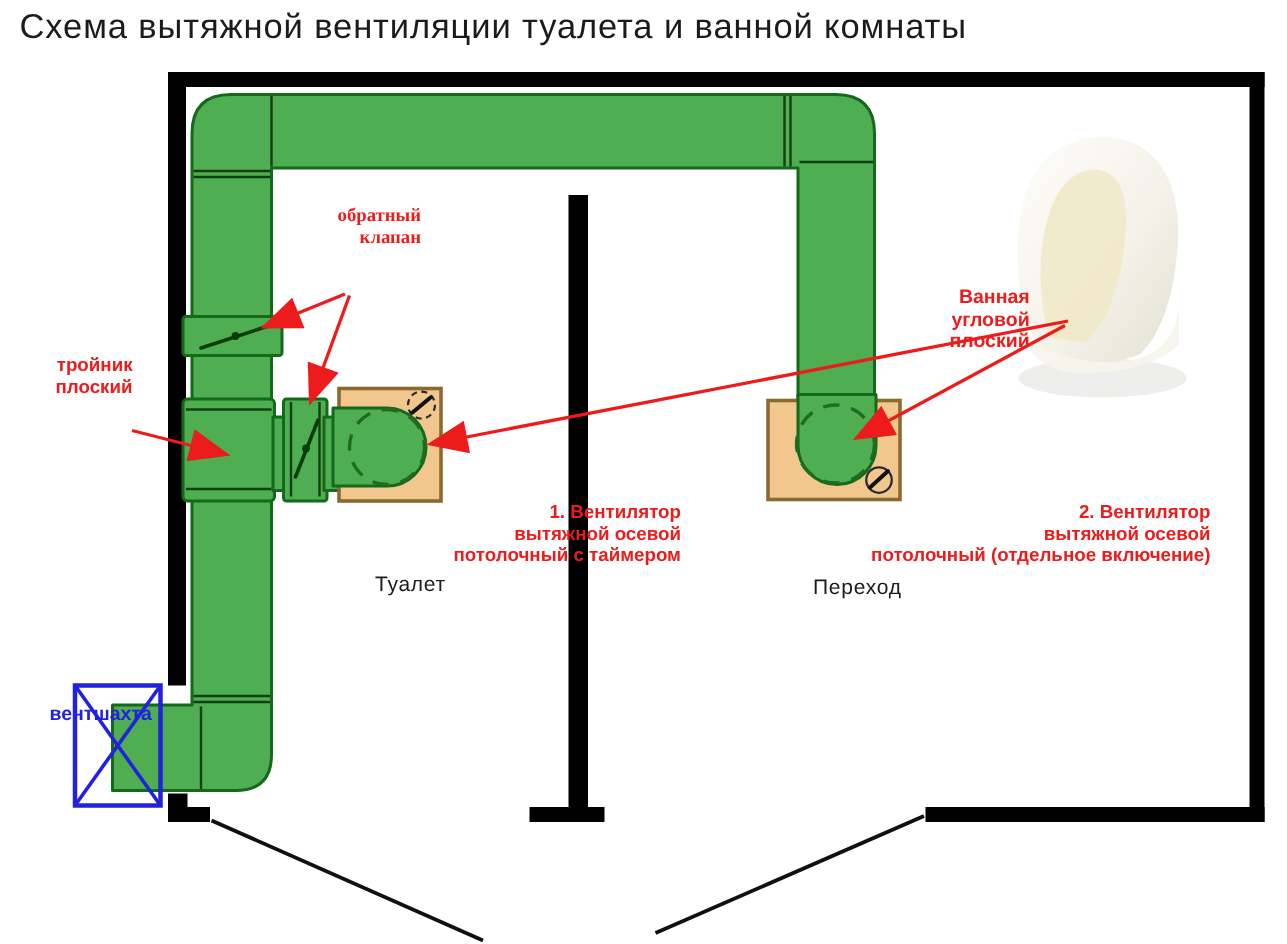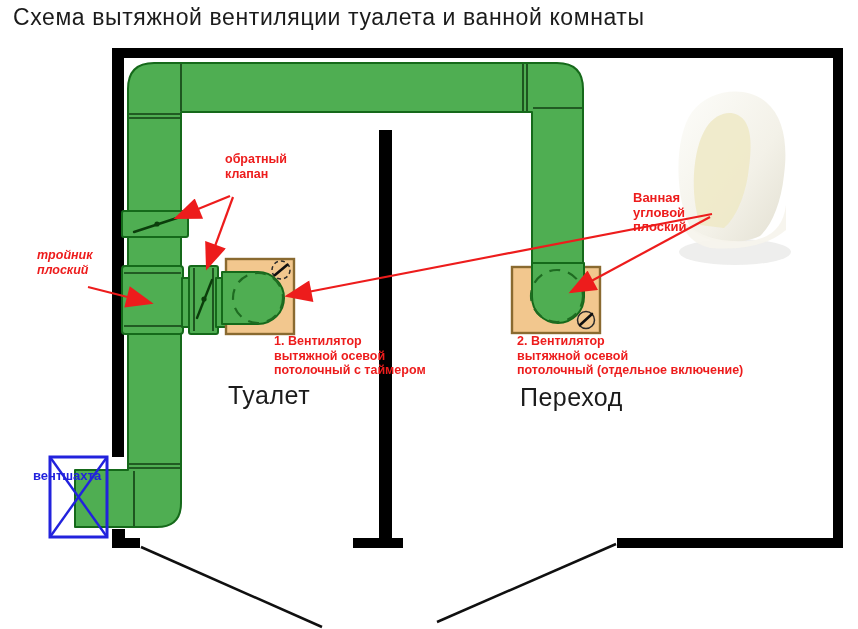--- a/index.html
+++ b/index.html
@@ -9,32 +9,32 @@
     --fan-box-brown:#8a6a30;
     --annotation-red:#ed1c1c;
     --shaft-blue:#2222dd;
     --wall-black:#000000;
   }
   html,body{margin:0;padding:0;}
   body{
     width:858px;height:629px;position:relative;background:#ffffff;
     font-family:"Liberation Sans", sans-serif;overflow:hidden;
   }
-  .stage{position:absolute;inset:0;width:684px;height:629px;}
+  .stage{position:absolute;inset:0;width:684px;height:629px;text-align:right;}
   svg.draw{position:absolute;left:0;top:0;width:858px;height:629px;}
   .lbl{position:absolute;white-space:pre-line;line-height:1.18;}
   .title{
     left:13px;top:4px;font-size:23px;color:#1b1b1b;letter-spacing:0.6px;
     font-weight:normal;white-space:nowrap;
   }
   .red{color:var(--annotation-red);font-weight:bold;font-size:12.5px;line-height:14.5px;}
   .blue{color:var(--shaft-blue);font-weight:bold;font-size:13px;margin-top:37px;}
-  .room-name{color:#1b1b1b;font-size:25px;letter-spacing:0.5px;}
-  .lbl-check-valve{left:225px;top:152px;}
-  .lbl-tee{left:37px;top:248px;font-style:italic;}
+  .room-name{color:#1b1b1b;font-size:14px;letter-spacing:0.5px;margin-left:22px;}
+  .lbl-check-valve{left:225px;top:136px;font-family:Liberation Serif, serif;}
+  .lbl-tee{left:37px;top:236px;}
   .lbl-corner{left:633px;top:191px;font-size:13px;}
   .lbl-shaft{left:33px;top:431px;}
   .lbl-fan1{left:228px;top:334px;width:180px;margin-left:46px;}
   .lbl-fan2{left:517px;top:334px;width:290px;}
   .lbl-toilet{left:228px;top:381px;}
   .lbl-bath{left:520px;top:383px;}
 
   .wall{fill:var(--wall-black);}
   .door{stroke:#101010;stroke-width:2.5;fill:none;}
   .duct{fill:var(--duct-green);stroke:var(--duct-green-dark);stroke-width:2;stroke-linejoin:round;}

